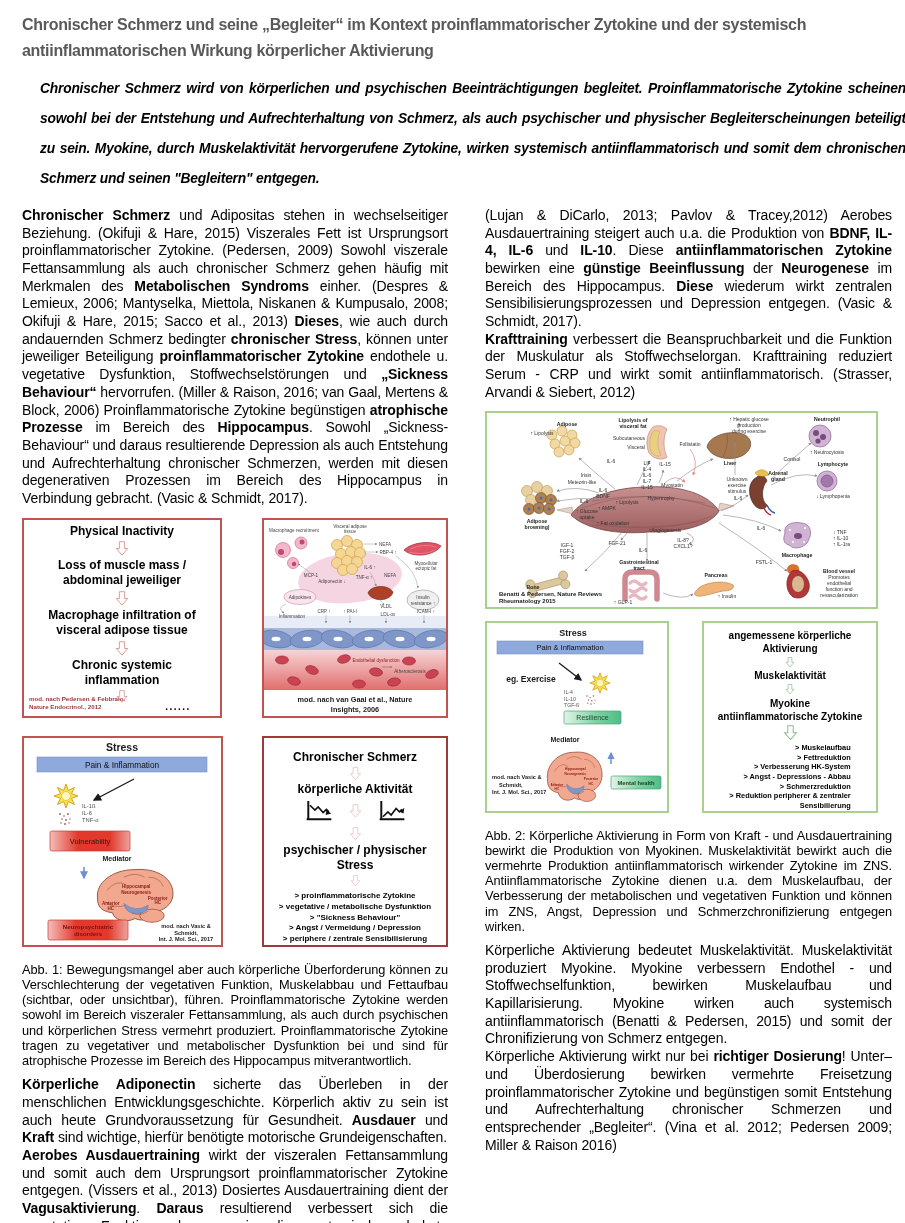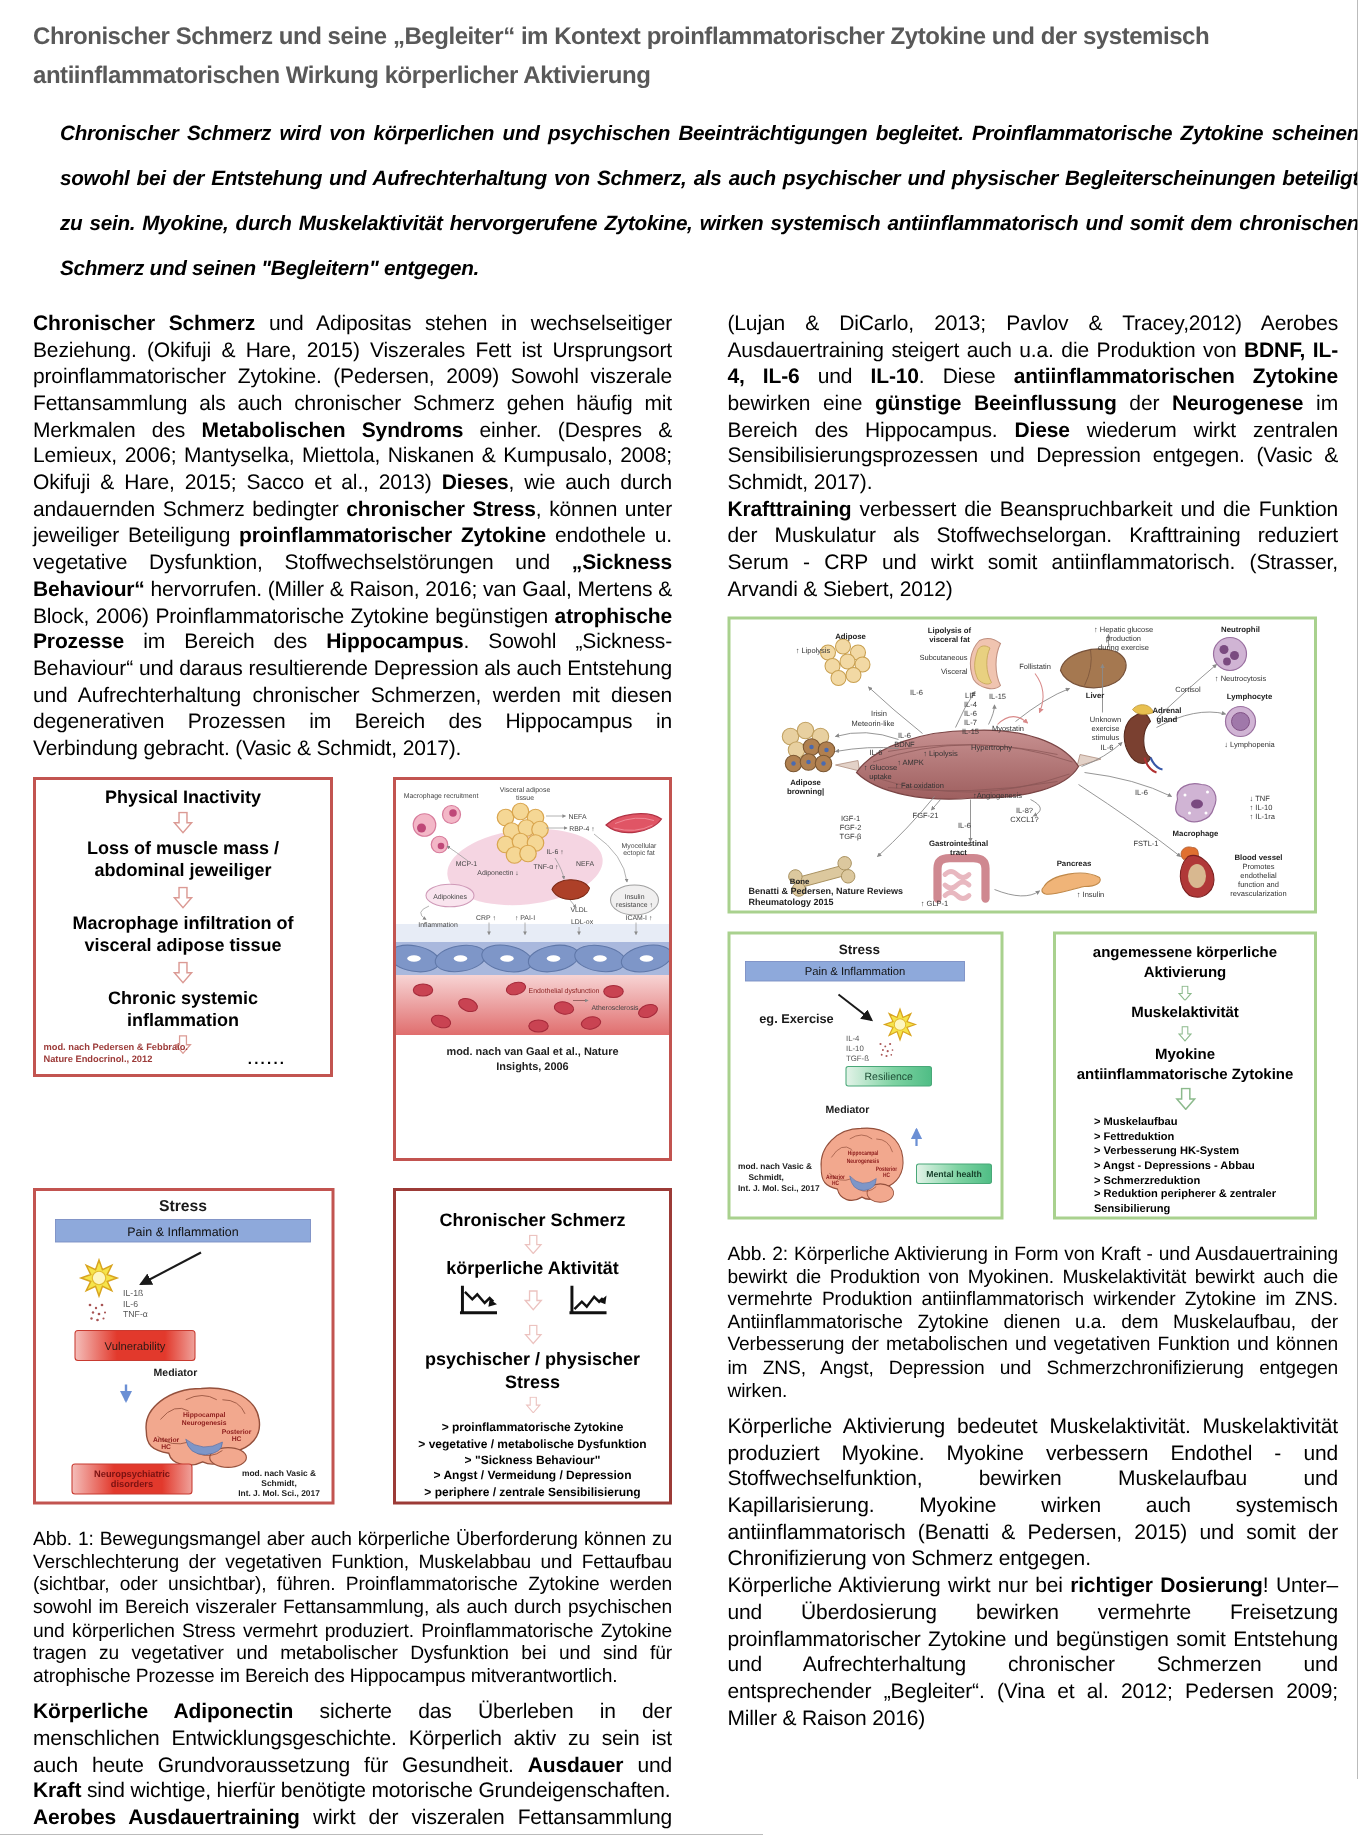--- a/index.html
+++ b/index.html
@@ -24,21 +24,21 @@
 
   
   .f1{width:200px;height:200px;display:flex;flex-direction:column;align-items:center;padding-top:4px;}
   .fstep{font-weight:bold;font-size:12px;line-height:1.28;text-align:center;}
   .harr{display:block;margin:2px auto;}
   .f1-bottom{position:absolute;left:5px;right:5px;bottom:4px;display:flex;align-items:flex-end;}
   .f1-src{font-size:6.2px;font-weight:bold;color:#9c3a38;width:112px;line-height:1.35;}
   .f1-dots{flex:1;text-align:center;font-weight:bold;font-size:10px;letter-spacing:1.5px;}
 
   
-  .f2{width:186px;height:256px;}
+  .f2{width:186px;height:200px;}
   .f2-cap{font-size:7.3px;font-weight:bold;text-align:center;line-height:1.35;color:#222;margin-top:1px;}
 
   
   .f3{width:201px;height:211px;}
   .f5{width:184px;height:192px;}
   text{font-family:"Liberation Sans",sans-serif;}
   .t-title{font-size:10.5px;font-weight:bold;text-anchor:middle;fill:#1a1a1a;}
   .t-title5{font-size:9px;font-weight:bold;text-anchor:middle;fill:#1a1a1a;}
   .t-bar{font-size:8.3px;text-anchor:middle;fill:#111;}
   .t-bar5{font-size:7.5px;text-anchor:middle;fill:#111;}
@@ -67,21 +67,21 @@
   .f4icons{display:flex;align-items:center;gap:16px;margin:2px 0;}
   .f4out{margin-top:3px;text-align:center;}
   .f4out div{font-weight:bold;font-size:8px;line-height:1.34;}
 
   
   .fm{width:393px;height:198px;}
 
   
   .f6{width:176px;height:192px;display:flex;flex-direction:column;align-items:center;padding-top:6px;}
   .f6step{font-weight:bold;font-size:10px;line-height:1.3;text-align:left;}
-  .f6out{margin-top:1px;text-align:left;}
+  .f6out{margin-top:1px;text-align:right;}
   .f6out div{font-weight:bold;font-size:7.4px;line-height:1.3;}
 
   use.salmon{fill:#fff;stroke:#db9a94;stroke-width:1.1;}
   use.pink{fill:#fff;stroke:#ecc3c0;stroke-width:1.1;}
   use.grn{fill:#fff;stroke:#8cba8c;stroke-width:1.1;}
 </style>
 </head>
 <body>
 
 <svg width="0" height="0" style="position:absolute" aria-hidden="true">

